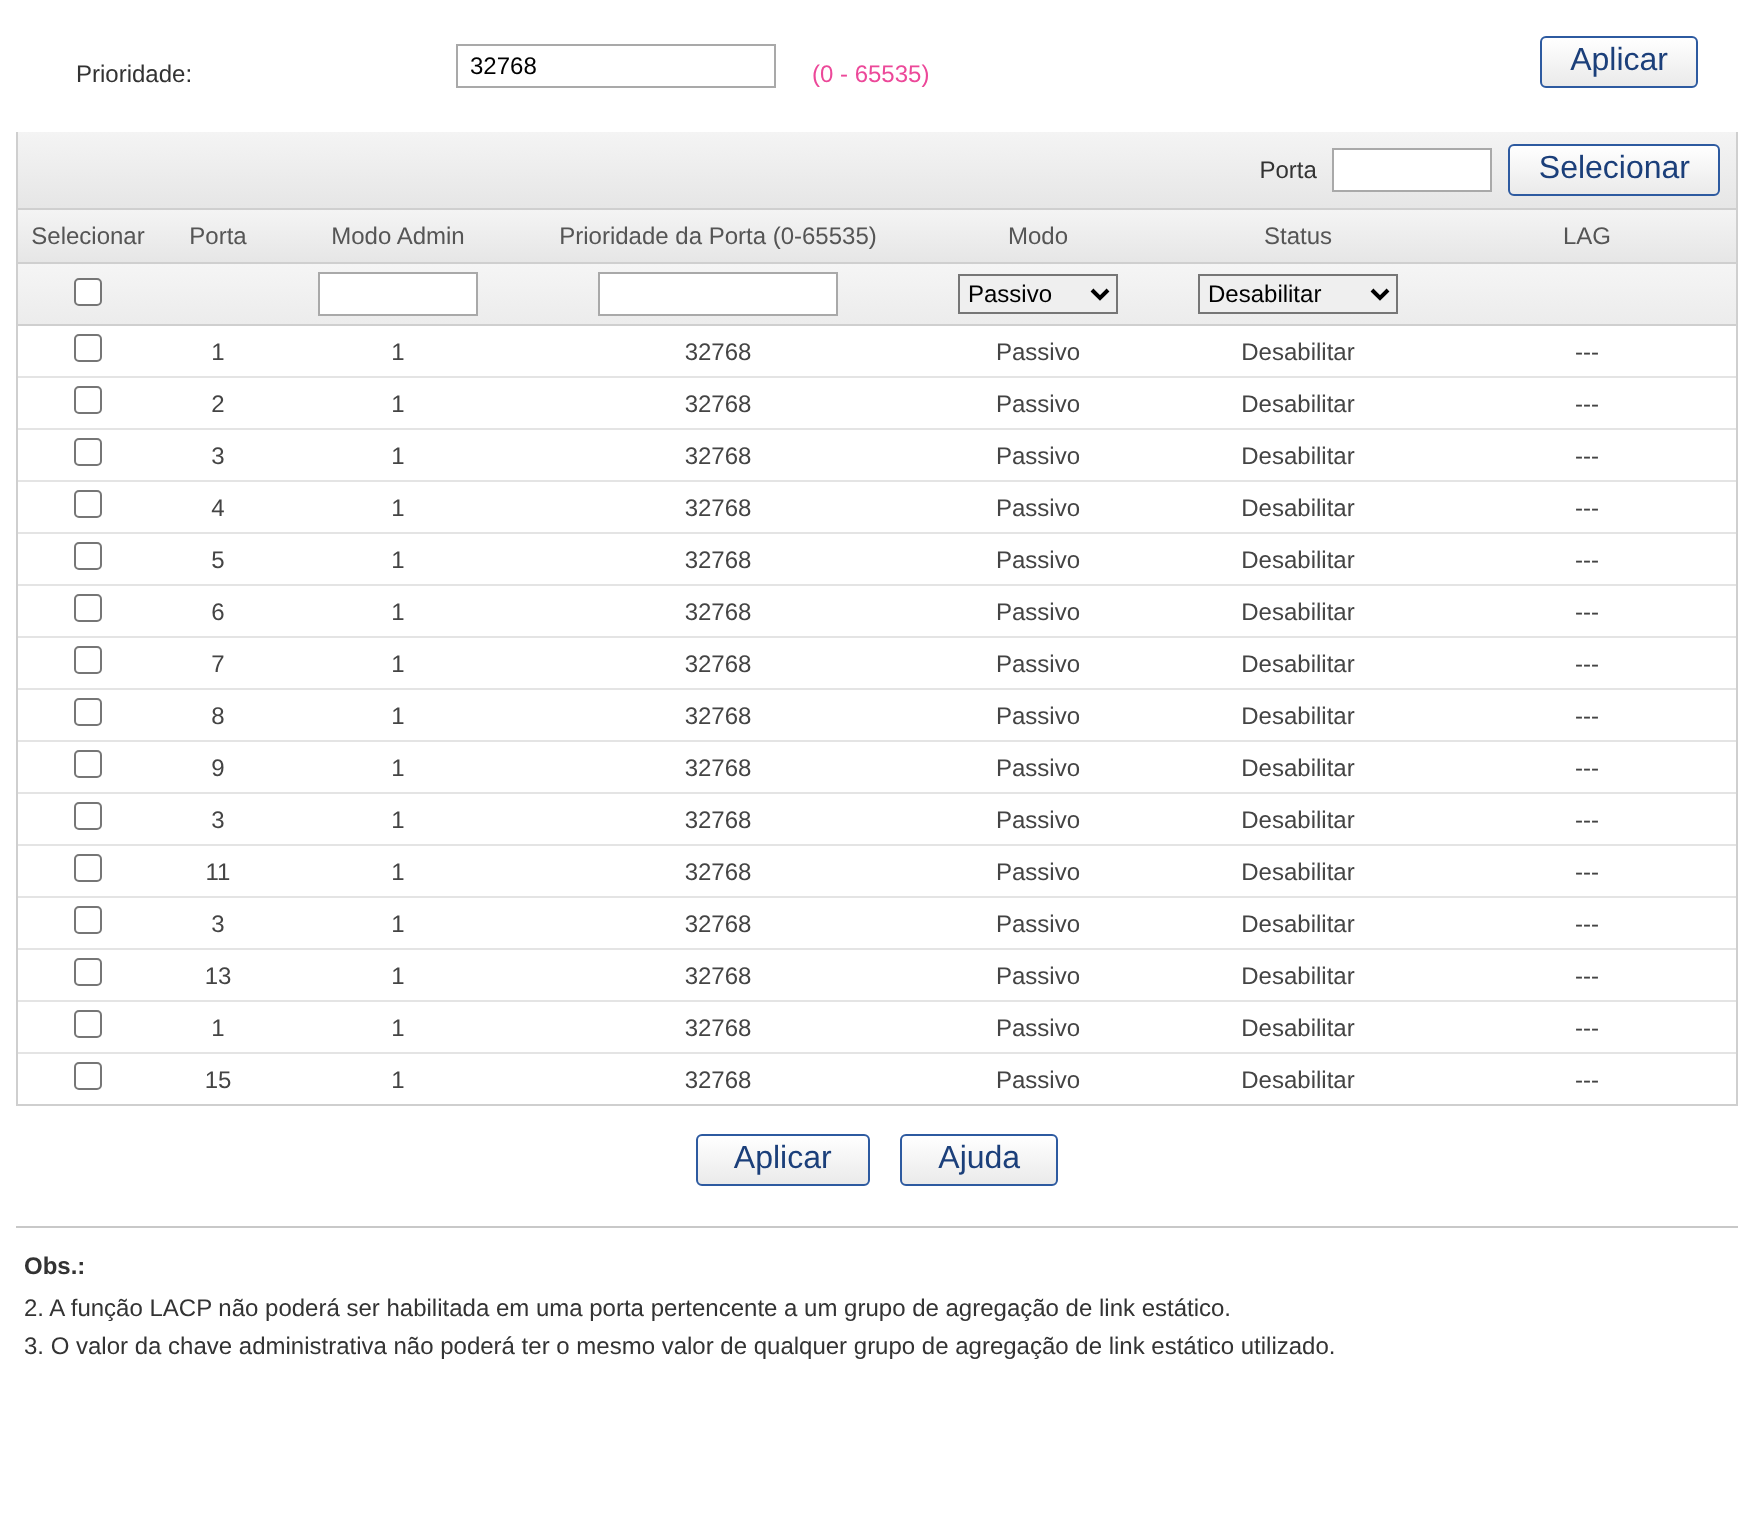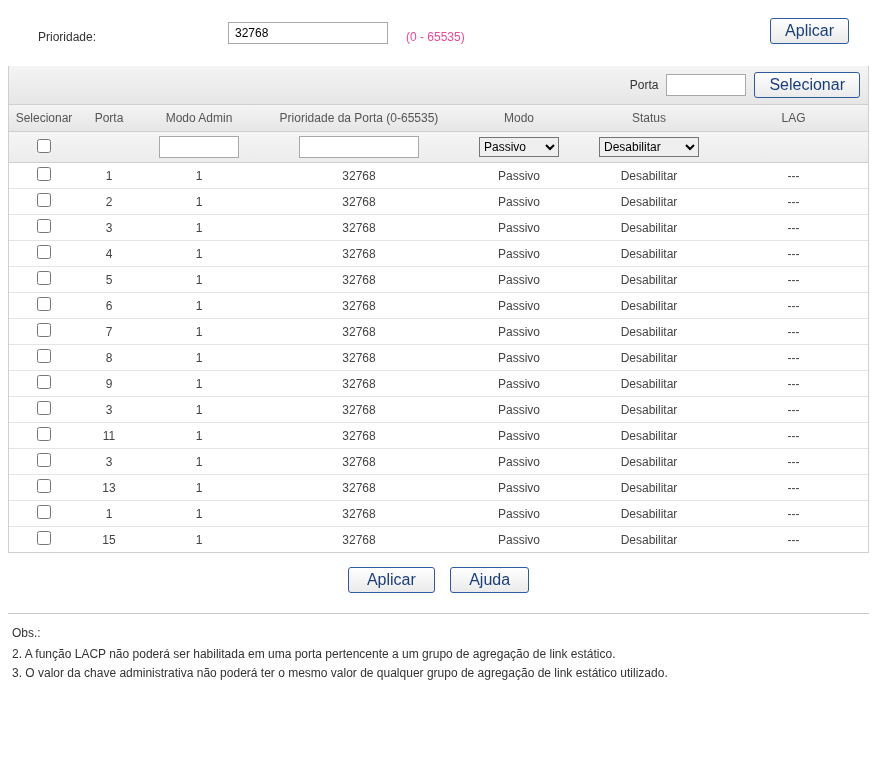--- a/index.html
+++ b/index.html
@@ -138,21 +138,21 @@
 
     .divider {
       border-top: 1px solid #c8c8c8;
       margin: 10px 8px 6px 8px;
     }
     .notes {
       padding: 4px 12px 12px 12px;
       color: #333;
       line-height: 1.6;
     }
-    .notes .notes-title { font-weight: normal; margin-bottom: 2px; }
+    .notes .notes-title { font-weight: bold; margin-bottom: 2px; }
   </style>
 </head>
 <body>
 
 <div class="panel">
   <div class="priority-body">
     <span class="label">Prioridade:</span>
     <input class="text-input priority-input" type="text" value="32768" style="">
     <span class="priority-range">(0 - 65535)</span>
     <button class="btn apply-right">Aplicar</button>

